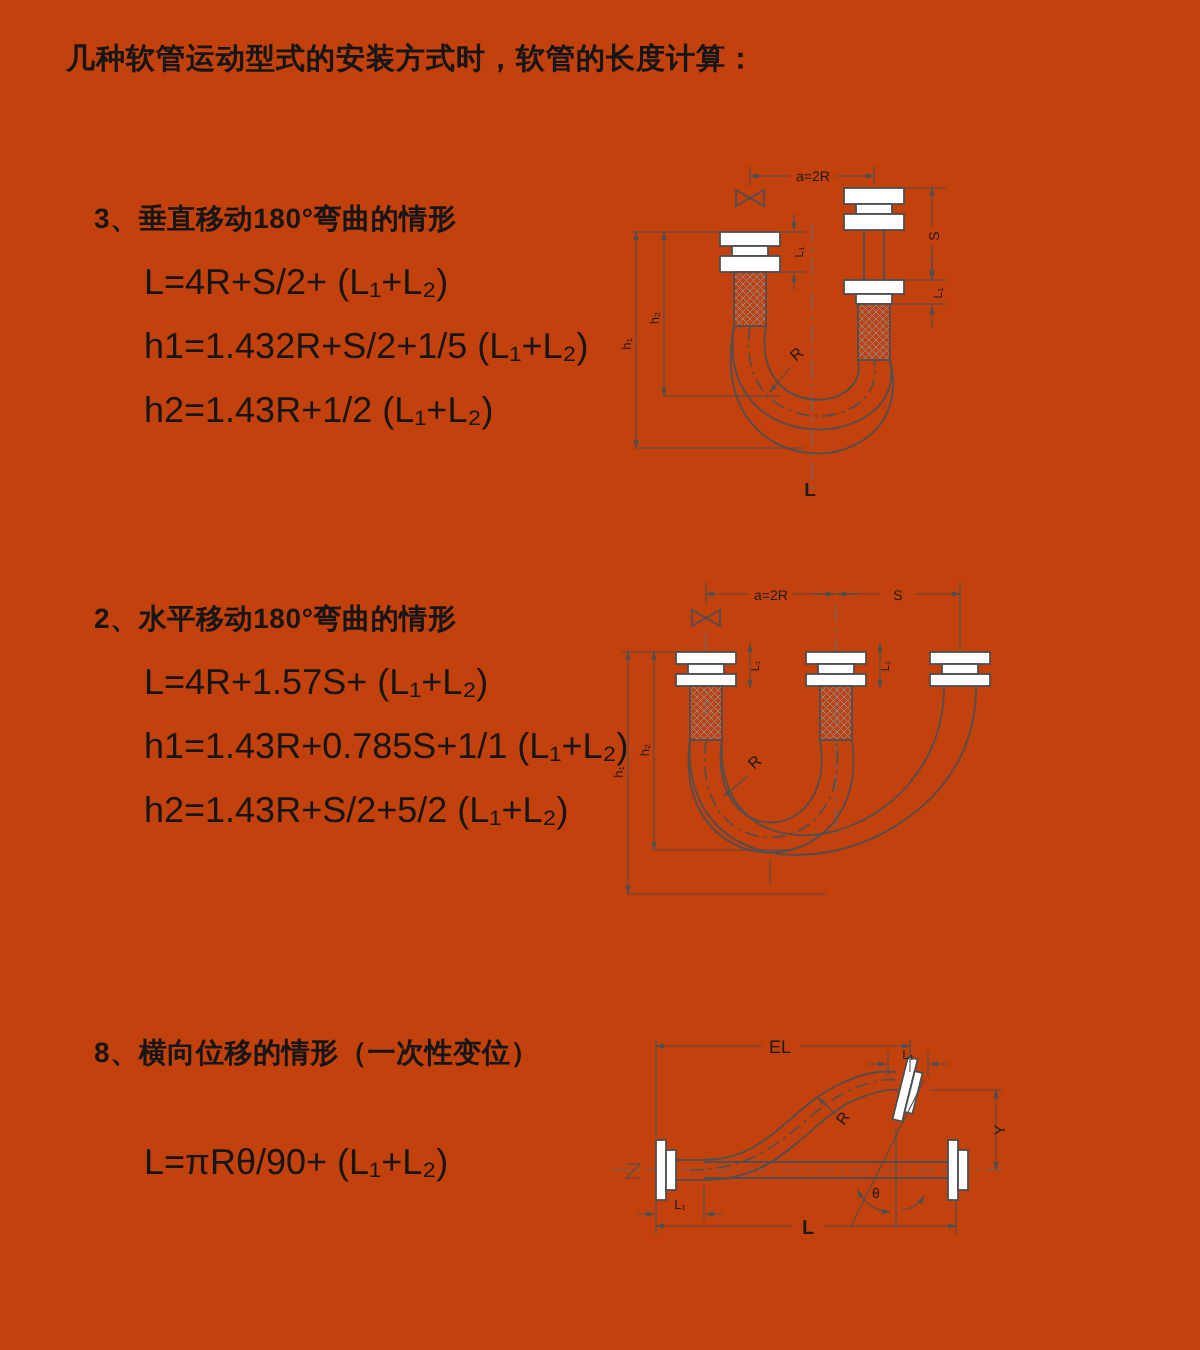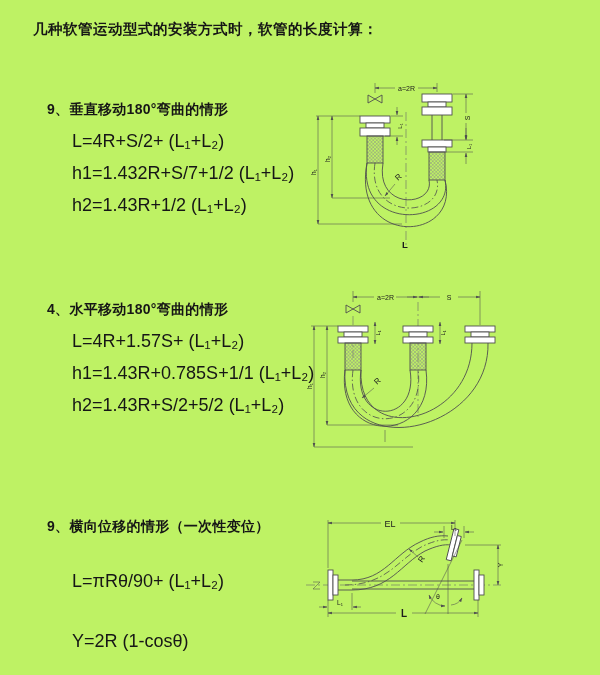--- a/index.html
+++ b/index.html
@@ -1,16 +1,16 @@
 <!DOCTYPE html>
 <html><head>
 <meta charset="utf-8">
 <style>
   html,body{margin:0;padding:0;background:#fff;}
-  .page{position:relative;width:600px;height:675px;background:#bef264;overflow:hidden;
+  .page{position:relative;width:600px;height:675px;background:#c2410c;overflow:hidden;
         font-family:"Liberation Sans","DejaVu Sans",sans-serif;color:#161616;}
   .title{position:absolute;left:33px;top:20px;font-size:14.5px;font-weight:700;letter-spacing:.5px;}
   .sec{position:absolute;left:47px;}
   .sec-heading{font-size:14px;font-weight:700;letter-spacing:.3px;}
   .formulas{margin:6px 0 0 25px;font-size:18px;}
   .formula{height:32px;display:flex;align-items:center;white-space:pre;}
   .sec3 .formula{height:30px;margin-top:30px;}
   .diagram{position:absolute;}
   svg text{font-family:"Liberation Sans","DejaVu Sans",sans-serif;fill:#1c1c1c;}
   .ln{stroke:#4f4f4f;stroke-width:.9;fill:none;}
@@ -32,42 +32,41 @@
       </marker>
       <pattern id="braid" width="3.5" height="3.5" patternUnits="userSpaceOnUse">
         <path d="M0,3.5 L3.5,0 M0,0 L3.5,3.5" stroke="#8b8b8b" stroke-width="0.5" fill="none"></path>
       </pattern>
     </defs>
   </svg>
 
   <div class="title">几种软管运动型式的安装方式时，软管的长度计算：</div>
 
   <div class="sec sec1" style="top:101px">
-    <div class="sec-heading">9、垂直移动180°弯曲的情形</div>
+    <div class="sec-heading">3、垂直移动180°弯曲的情形</div>
     <div class="formulas">
       <div class="formula">L=4R+S/2+ (L₁+L₂)</div>
-      <div class="formula">h1=1.432R+S/7+1/2 (L₁+L₂)</div>
+      <div class="formula">h1=1.432R+S/2+1/5 (L₁+L₂)</div>
       <div class="formula">h2=1.43R+1/2 (L₁+L₂)</div>
     </div>
   </div>
 
   <div class="sec sec2" style="top:301px">
-    <div class="sec-heading">4、水平移动180°弯曲的情形</div>
+    <div class="sec-heading">2、水平移动180°弯曲的情形</div>
     <div class="formulas">
       <div class="formula">L=4R+1.57S+ (L₁+L₂)</div>
       <div class="formula">h1=1.43R+0.785S+1/1 (L₁+L₂)</div>
       <div class="formula">h2=1.43R+S/2+5/2 (L₁+L₂)</div>
     </div>
   </div>
 
   <div class="sec sec3" style="top:518px">
-    <div class="sec-heading">9、横向位移的情形（一次性变位）</div>
+    <div class="sec-heading">8、横向位移的情形（一次性变位）</div>
     <div class="formulas">
       <div class="formula">L=πRθ/90+ (L₁+L₂)</div>
-      <div class="formula">Y=2R (1-cosθ)</div>
     </div>
   </div>
 
   <svg class="diagram" style="left:305px;top:72px" width="290" height="185" viewBox="0 0 290 185">
 
     <line class="cl" x1="101" y1="40" x2="101" y2="176"></line>
 
     <g>
       <line class="dim" x1="70" y1="11" x2="70" y2="21"></line>
       <line class="dim" x1="132" y1="11" x2="132" y2="20"></line>

